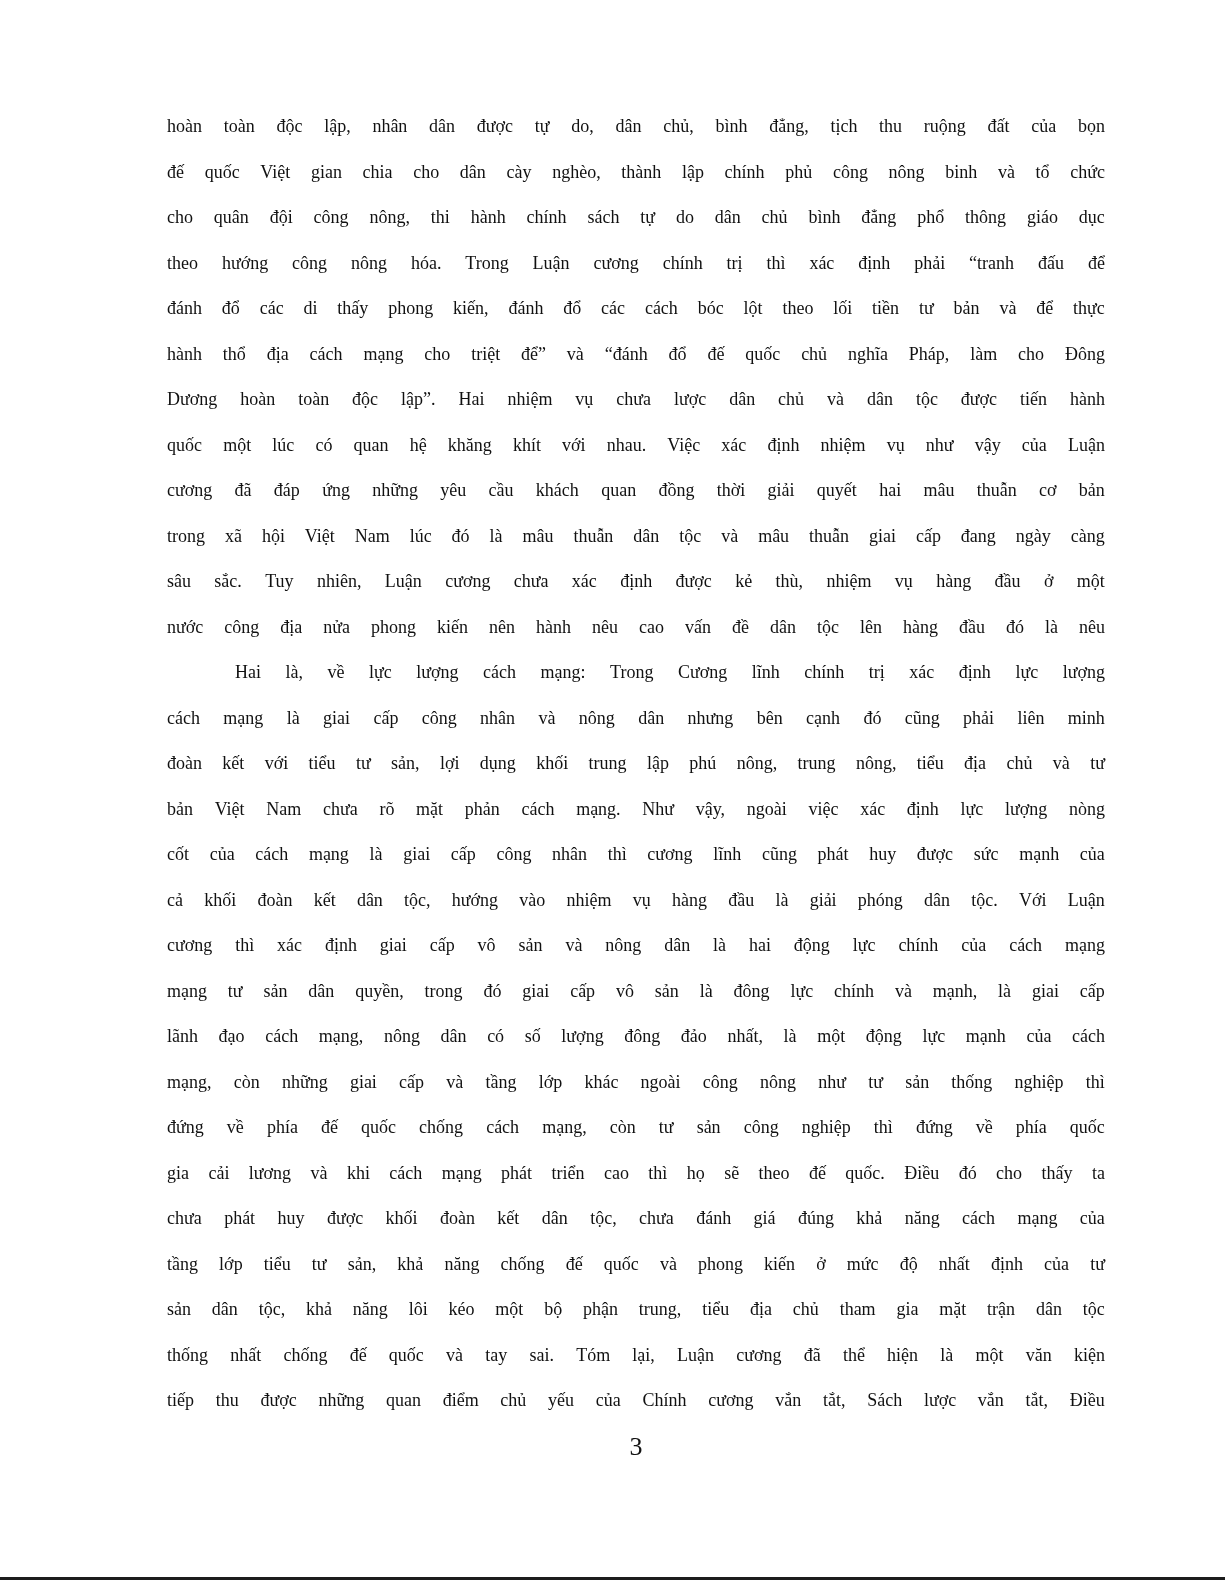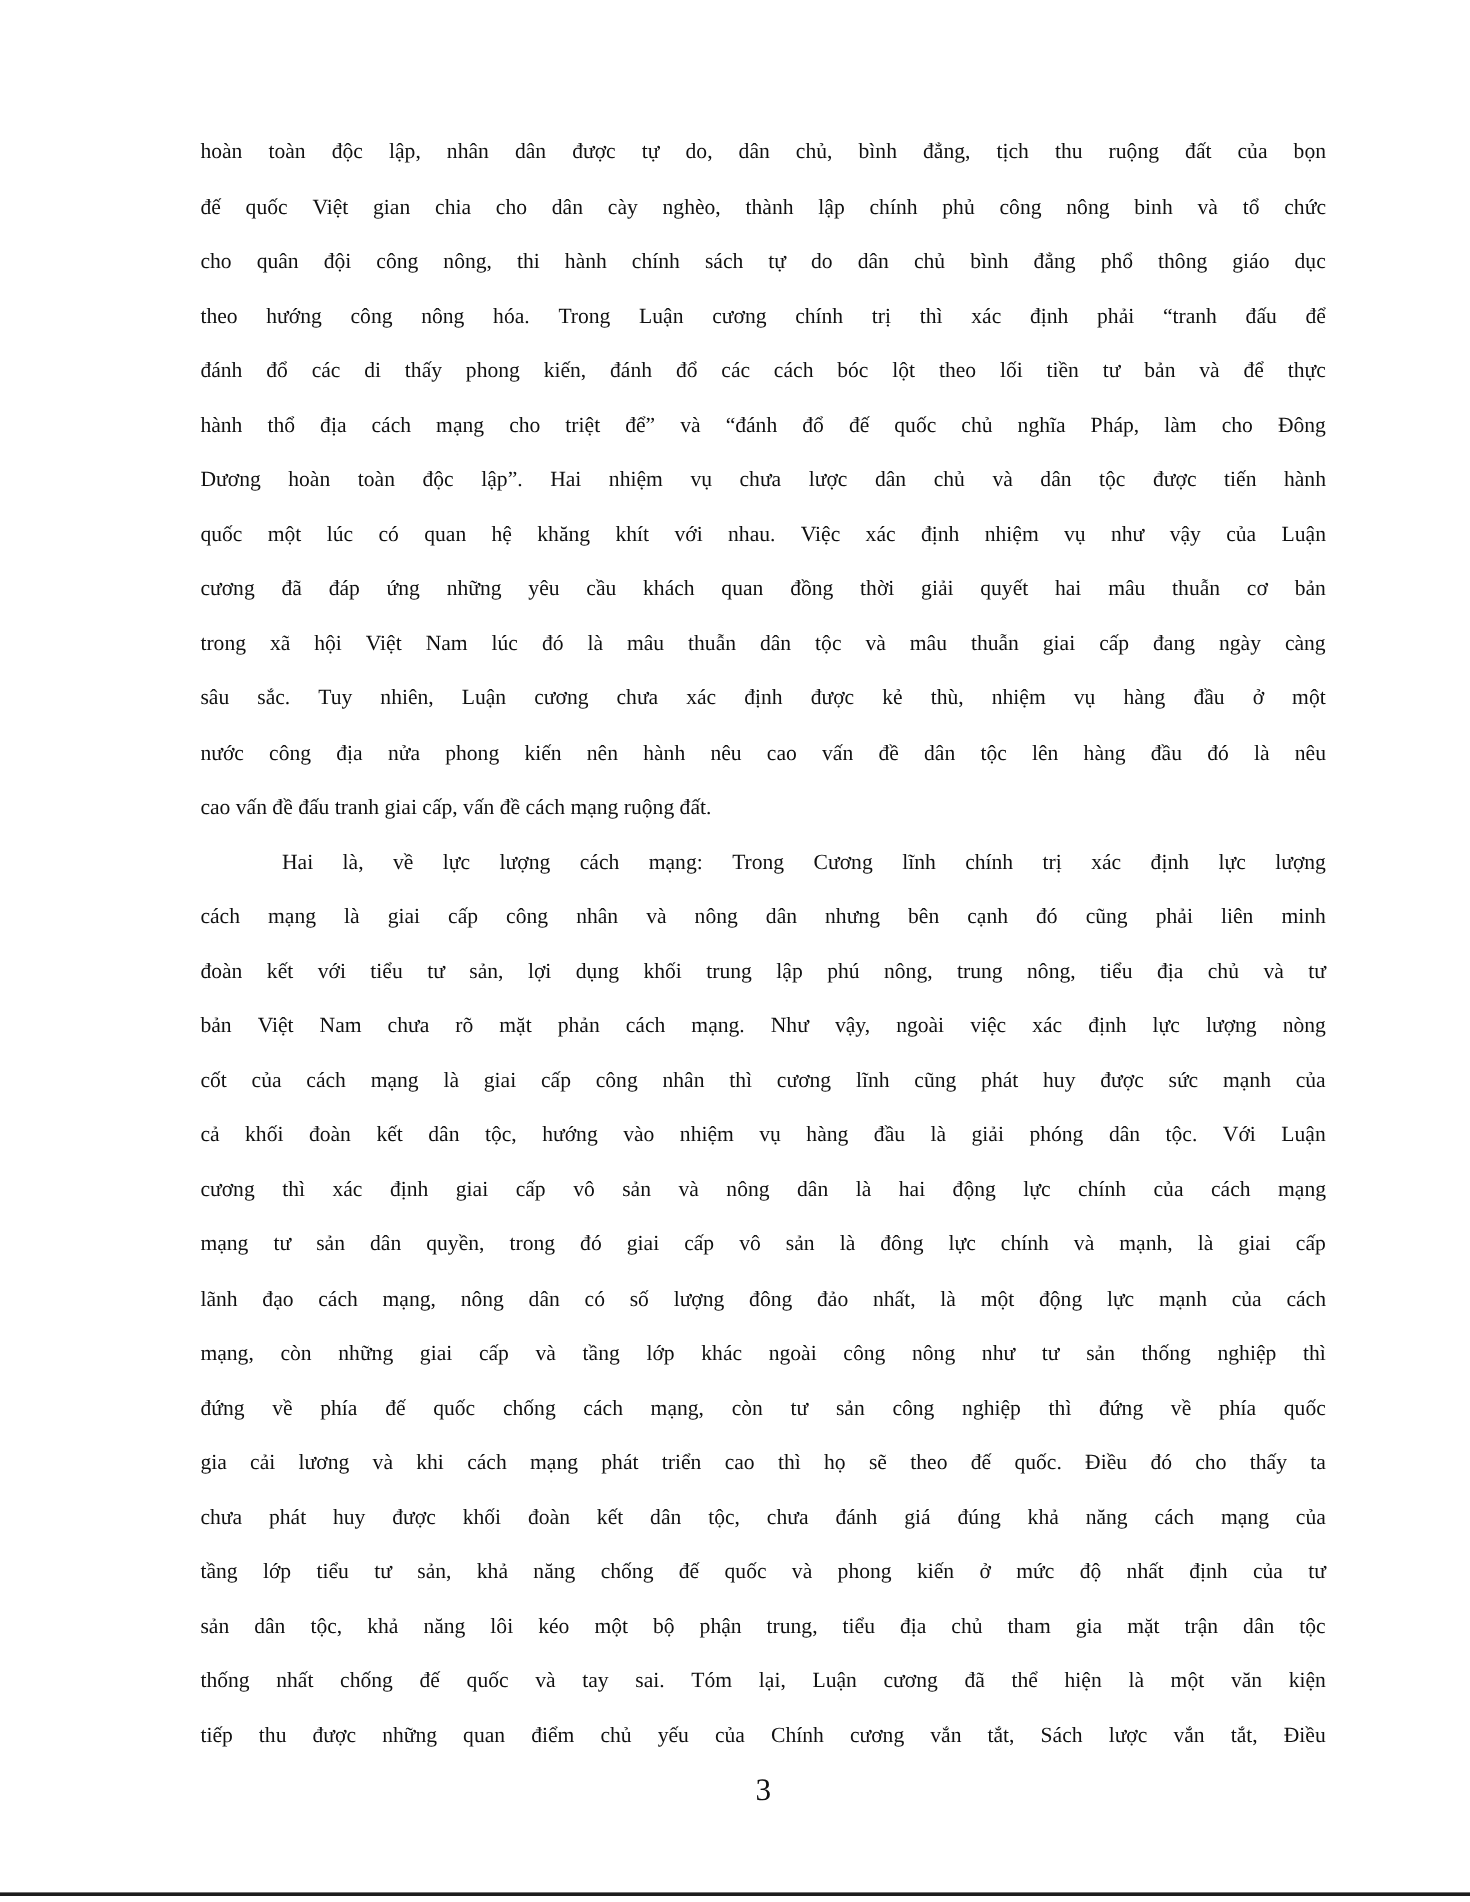--- a/index.html
+++ b/index.html
@@ -310,21 +310,20 @@
           <span>đề</span>
           <span>dân</span>
           <span>tộc</span>
           <span>lên</span>
           <span>hàng</span>
           <span>đầu</span>
           <span>đó</span>
           <span>là</span>
           <span>nêu</span>
         </div>
-        <div class="line plain">cao vấn đề  đấu tranh giai cấp, vấn đề cách mạng ruộng đất.</div>
       </div>
       <div class="para">
         <div class="line flexjust indent">
           <span>Hai</span>
           <span>là,</span>
           <span>về</span>
           <span>lực</span>
           <span>lượng</span>
           <span>cách</span>
           <span>mạng:</span>

